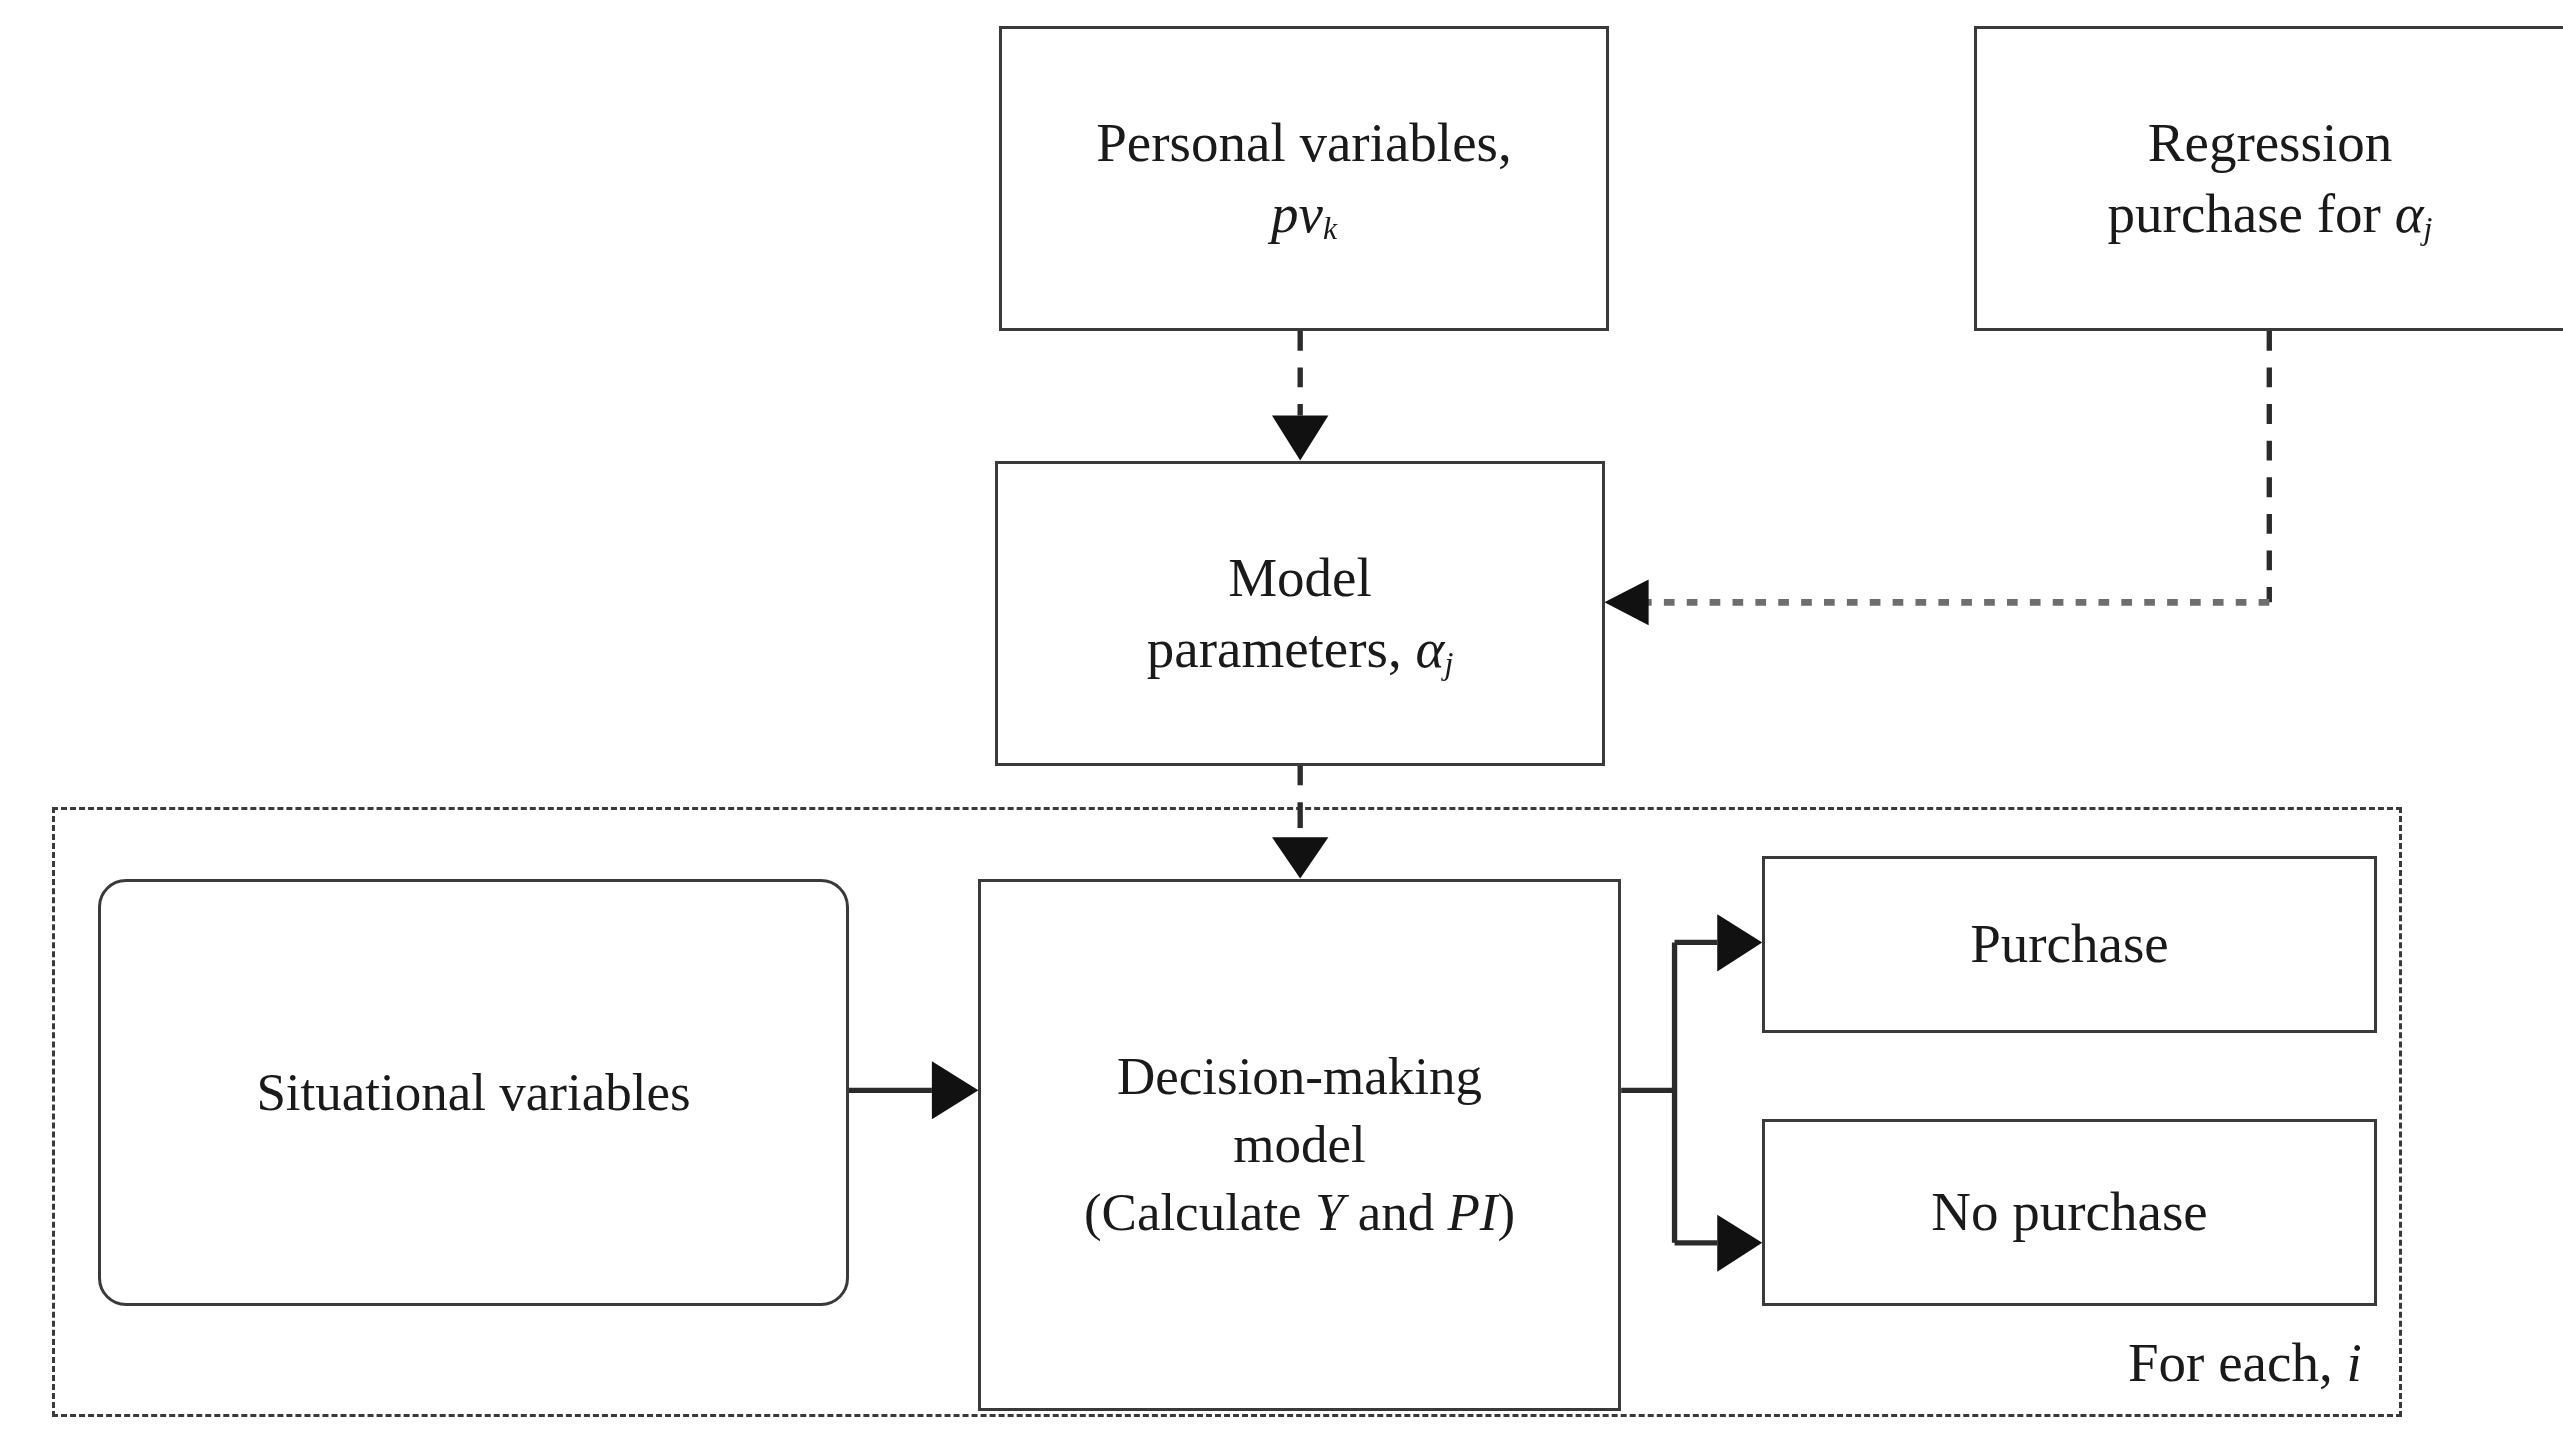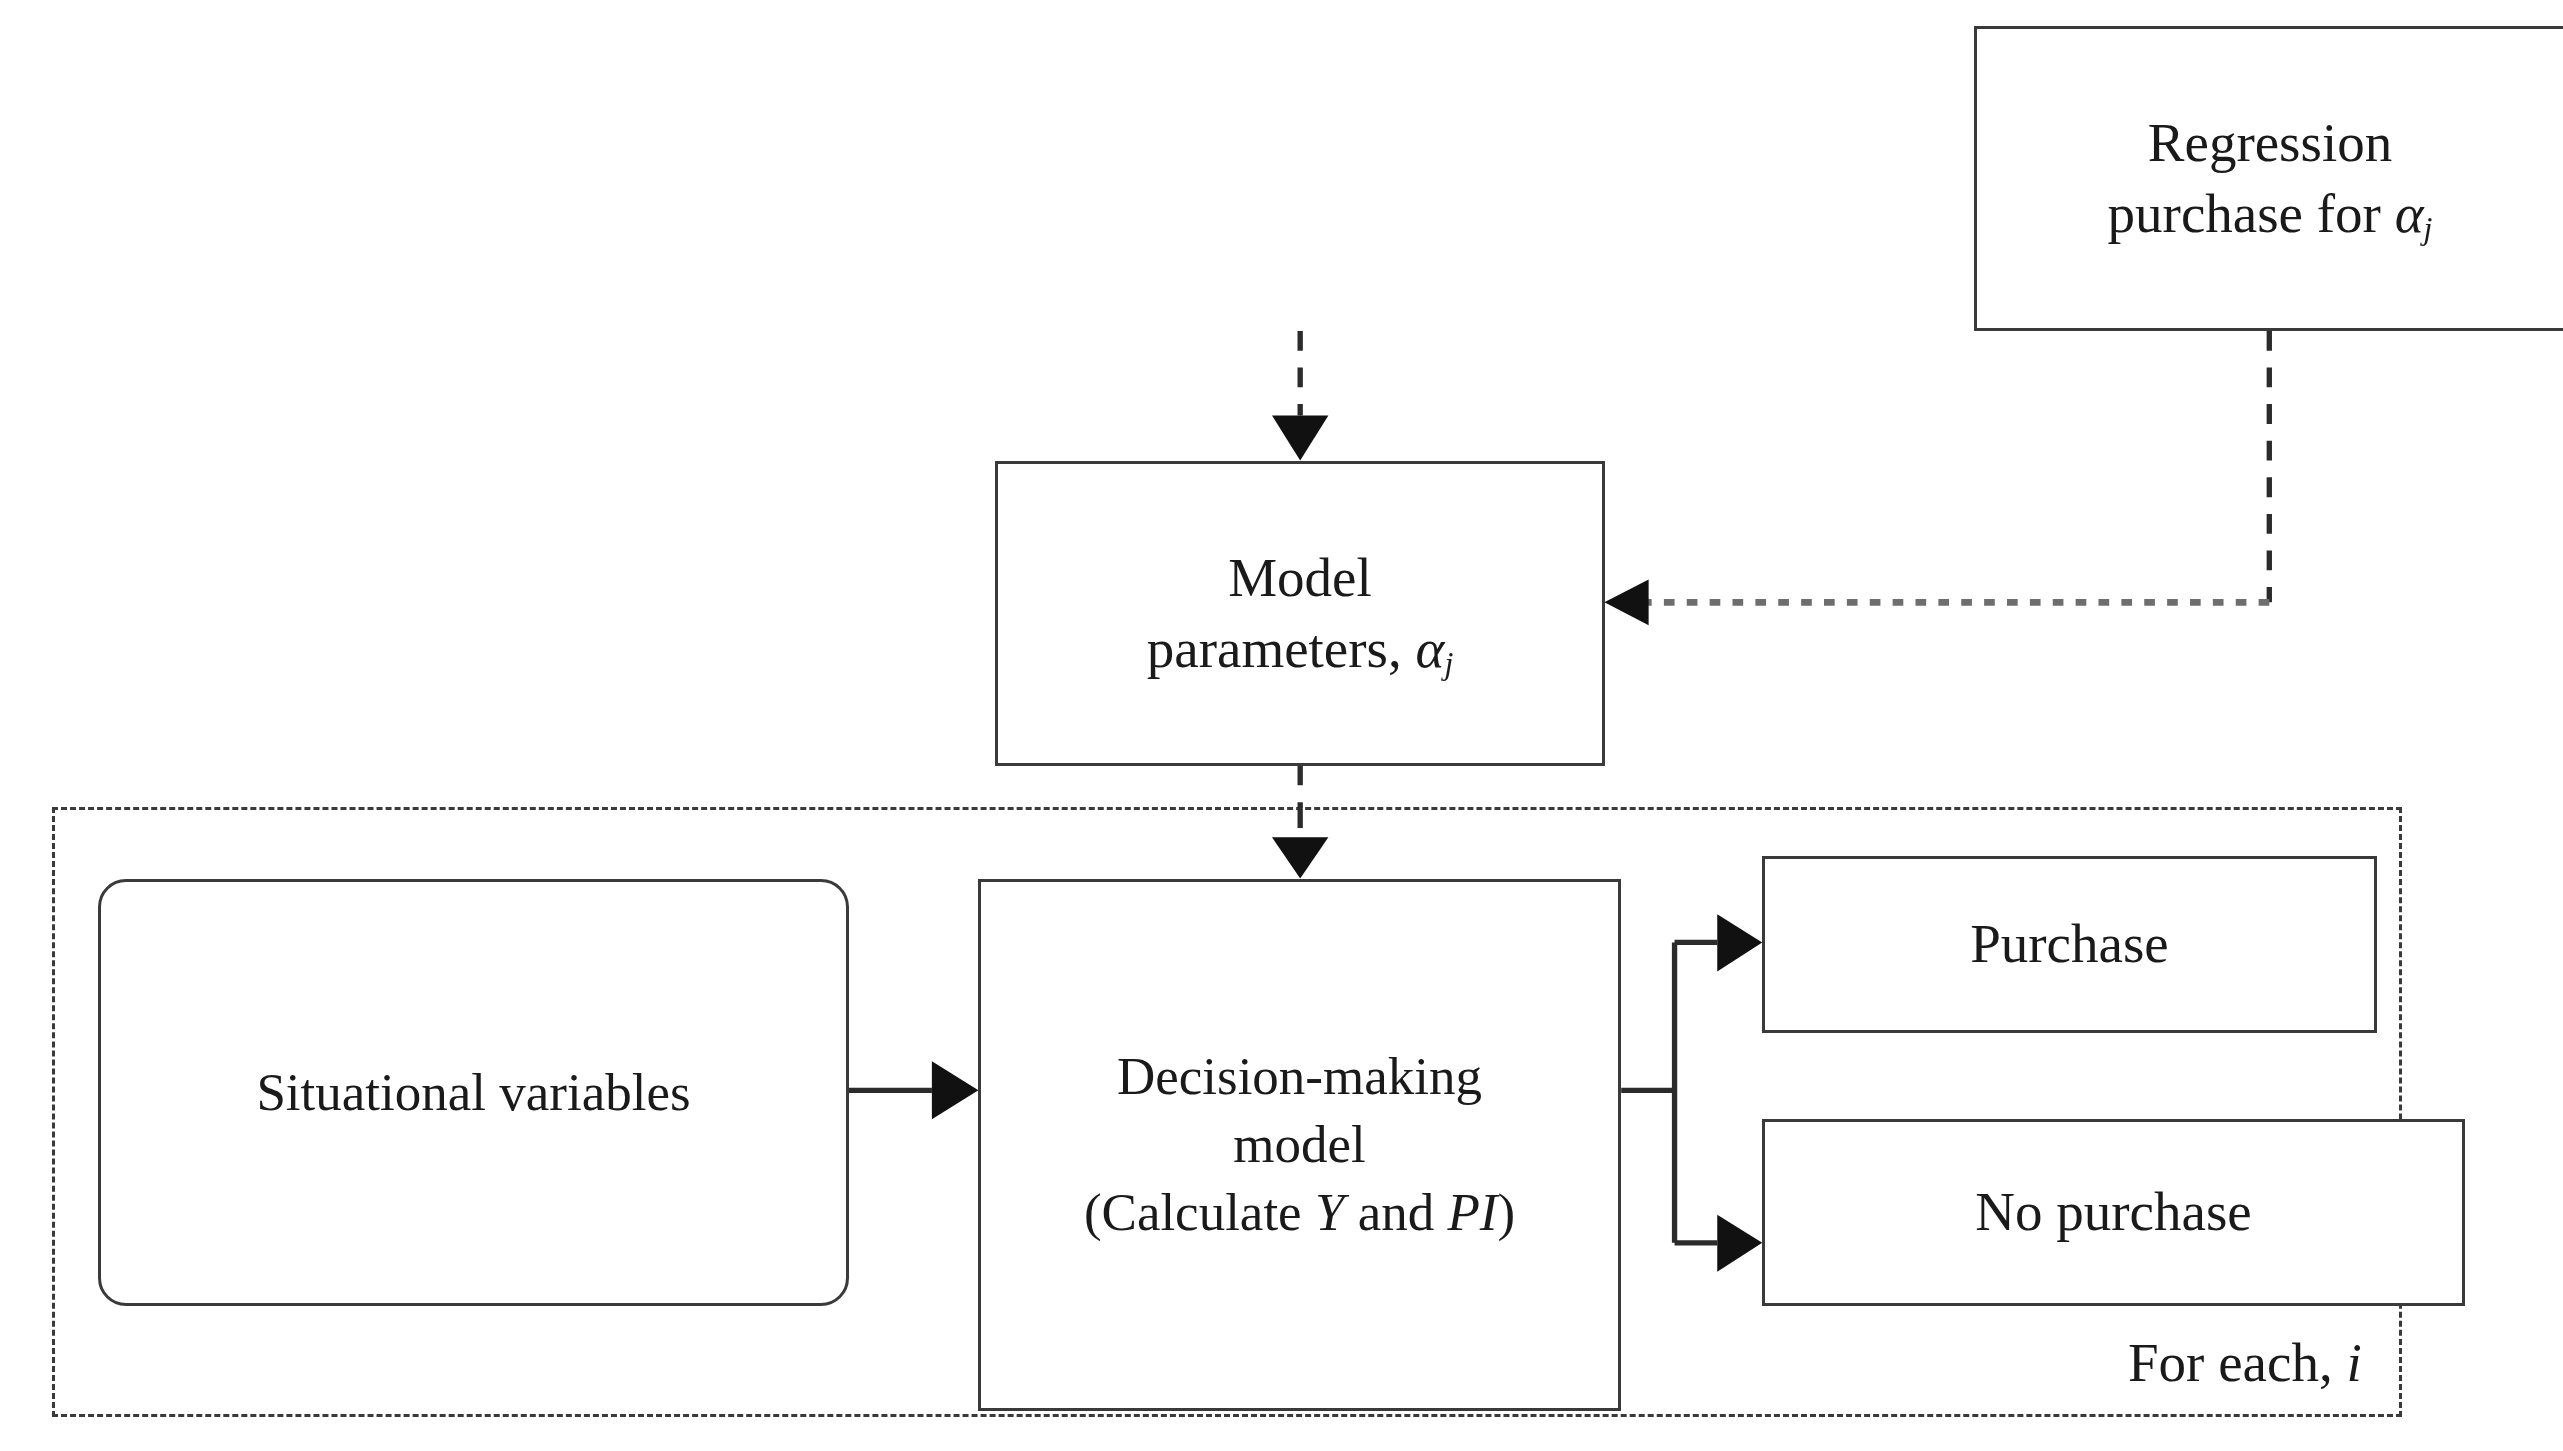--- a/index.html
+++ b/index.html
@@ -111,20 +111,26 @@
       <path d="M2252,1593 L2311,1630 L2252,1668 Z" fill="#111111"></path>
     </g>
   </svg>
 
   <div class="loop-box" style="left:52px; top:807px; width:2350px; height:610px;"></div>
 
   <div class="loop-label" style="left:2128px; top:1331px;">
     <span>For each, </span><i class="math">i</i>
   </div>
 
+  <div class="node fs-big" style="left:999px; top:26px; width:610px; height:305px;">
+    <span class="txt">
+      <span class="nowrapline">Personal variables,</span><br>
+      <i class="math">pv</i><sub><i class="math">k</i></sub>
+    </span>
+  </div>
 
   <div class="node fs-big" style="left:1974px; top:26px; width:592px; height:305px;">
     <span class="txt">
       <span class="nowrapline">Regression</span><br>
       <span class="nowrapline"><span>purchase for </span><i class="math">α</i><sub><i class="math">j</i></sub></span>
     </span>
   </div>
 
   <div class="node fs-big" style="left:995px; top:461px; width:610px; height:305px;">
     <span class="txt">
@@ -144,18 +150,18 @@
       <span class="nowrapline">Decision-making</span><br>
       <span class="nowrapline">model</span><br>
       <span class="nowrapline"><span>(Calculate </span><i class="math">Y</i><span> and </span><i class="math">PI</i><span>)</span></span>
     </span>
   </div>
 
   <div class="node fs-big" style="left:1762px; top:856px; width:615px; height:177px;">
     <span class="txt">Purchase</span>
   </div>
 
-  <div class="node fs-big" style="left:1762px; top:1119px; width:703px; height:187px;">
+  <div class="node fs-big" style="left:1762px; top:1119px; width:615px; height:187px;">
     <span class="txt">No purchase</span>
   </div>
 
 </div>
 
 
 </body></html>

